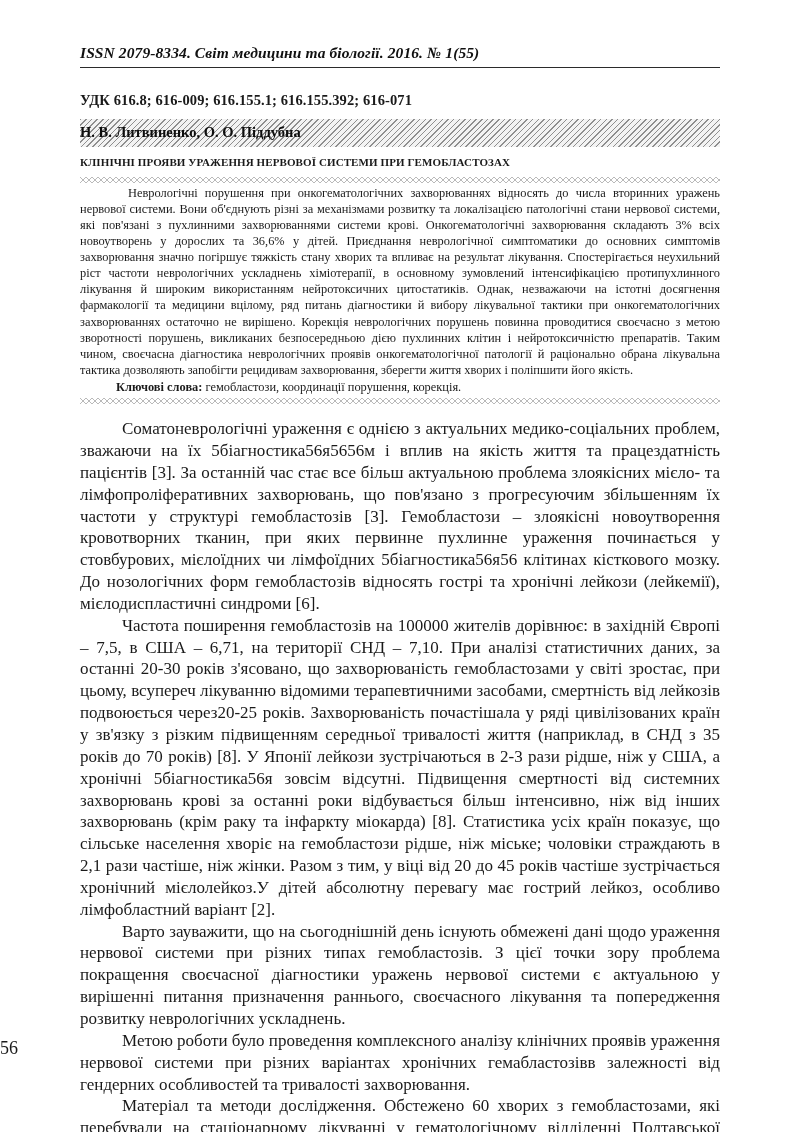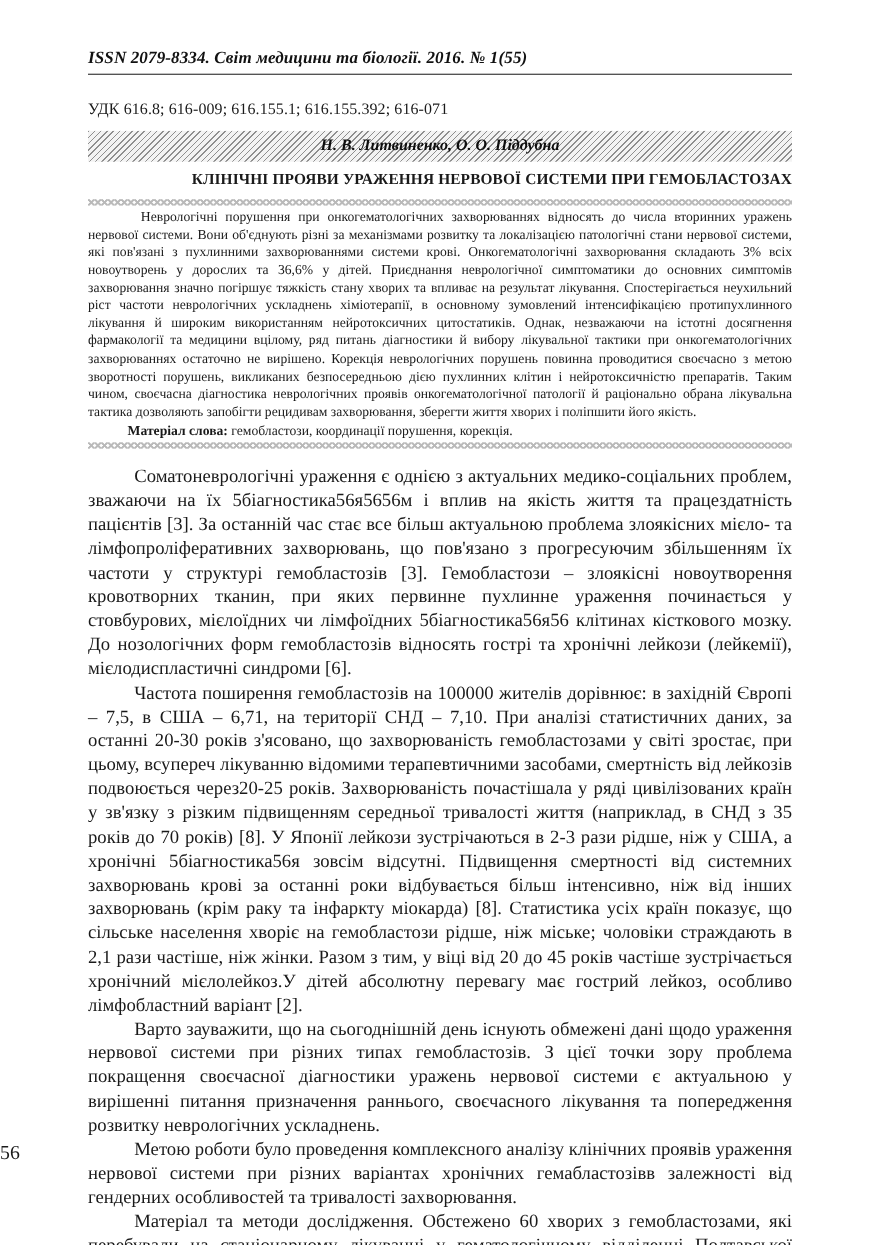--- a/index.html
+++ b/index.html
@@ -40,54 +40,52 @@
   }
   .runhead-rule {
     margin-top: 5px;
     border-bottom: 1.6px solid #2b2b2b;
     width: 100%;
   }
 
   
   .udc {
     margin-top: 24px;
-    font-weight: normal;
+    font-weight: bold;
     font-size: 14.5px;
     letter-spacing: 0.1px;
   }
 
   
   .author-band {
     margin-top: 10px;
     width: 100%;
     padding: 3px 0 4px 0;
-    text-align: center;
     background-color: #f3f3f3;
     background-image: repeating-linear-gradient(
         135deg,
         rgba(60,60,60,0.55) 0px,
         rgba(60,60,60,0.55) 1px,
         rgba(255,255,255,0) 1px,
         rgba(255,255,255,0) 4px);
-    font-style: italic;
   }
   .author-band .line {
     font-weight: bold;
     font-size: 14.5px;
     line-height: 1.42;
     color: #0d0d0d;
     white-space: nowrap;
   }
 
   
   .article-title {
     margin-top: 9px;
-    text-align: right;
+    text-align: left;
     font-weight: bold;
-    font-size: 14px;
+    font-size: 11px;
     letter-spacing: 0.1px;
     white-space: nowrap;
   }
 
   
   .wavy {
     width: 100%;
     height: 6px;
     margin: 9px 0 2px 0;
     background-repeat: repeat-x;
@@ -148,21 +146,21 @@
 
     <div class="author-band">
       <div class="line">Н. В. Литвиненко, О. О. Піддубна</div>
     </div>
 
     <div class="article-title">КЛІНІЧНІ ПРОЯВИ УРАЖЕННЯ НЕРВОВОЇ СИСТЕМИ ПРИ ГЕМОБЛАСТОЗАХ</div>
 
     <div class="wavy"></div>
     <div class="abstract">
       <p>Неврологічні порушення при онкогематологічних захворюваннях відносять до числа вторинних уражень нервової системи. Вони об'єднують різні за механізмами розвитку та локалізацією патологічні стани нервової системи, які пов'язані з пухлинними захворюваннями системи крові. Онкогематологічні захворювання складають 3% всіх новоутворень у дорослих та 36,6% у дітей. Приєднання неврологічної симптоматики до основних симптомів захворювання значно погіршує тяжкість стану хворих та впливає на результат лікування. Спостерігається неухильний ріст частоти неврологічних ускладнень хіміотерапії, в основному зумовлений інтенсифікацією протипухлинного лікування й широким використанням нейротоксичних цитостатиків. Однак, незважаючи на істотні досягнення фармакології та медицини вцілому, ряд питань діагностики й вибору лікувальної тактики при онкогематологічних захворюваннях остаточно не вирішено. Корекція неврологічних порушень повинна проводитися своєчасно з метою зворотності порушень, викликаних безпосередньою дією пухлинних клітин і нейротоксичністю препаратів. Таким чином, своєчасна діагностика неврологічних проявів онкогематологічної патології й раціонально обрана лікувальна тактика дозволяють запобігти рецидивам захворювання, зберегти життя хворих і поліпшити його якість.</p>
-      <p class="keywords"><b>Матеріал слова:</b><span> гемобластози, координації порушення, корекція.</span></p>
+      <p class="keywords"><b>Ключові слова:</b><span> гемобластози, координації порушення, корекція.</span></p>
     </div>
     <div class="wavy bottom"></div>
 
     <div class="body-text">
       <p><b></b><span>Соматоневрологічні ураження є однією з актуальних медико-соціальних проблем, зважаючи на їх 5біагностика56я5656м і вплив на якість життя та працездатність пацієнтів [3]. За останній час стає все більш актуальною проблема злоякісних мієло- та лімфопроліферативних захворювань, що пов'язано з прогресуючим збільшенням їх частоти у структурі гемобластозів [3]. Гемобластози – злоякісні новоутворення кровотворних тканин, при яких первинне пухлинне ураження починається у стовбурових, мієлоїдних чи лімфоїдних 5біагностика56я56 клітинах кісткового мозку. До нозологічних форм гемобластозів відносять гострі та хронічні лейкози (лейкемії), мієлодиспластичні синдроми [6].</span></p>
       <p><b></b><span>Частота поширення гемобластозів на 100000 жителів дорівнює: в західній Європі – 7,5, в США – 6,71, на території СНД – 7,10. При аналізі статистичних даних, за останні 20-30 років з'ясовано, що захворюваність гемобластозами у світі зростає, при цьому, всупереч лікуванню відомими терапевтичними засобами, смертність від лейкозів подвоюється через20-25 років. Захворюваність почастішала у ряді цивілізованих країн у зв'язку з різким підвищенням середньої тривалості життя (наприклад, в СНД з 35 років до 70 років) [8]. У Японії лейкози зустрічаються в 2-3 рази рідше, ніж у США, а хронічні 5біагностика56я зовсім відсутні. Підвищення смертності від системних захворювань крові за останні роки відбувається більш інтенсивно, ніж від інших захворювань (крім раку та інфаркту міокарда) [8]. Статистика усіх країн показує, що сільське населення хворіє на гемобластози рідше, ніж міське; чоловіки страждають в 2,1 рази частіше, ніж жінки. Разом з тим, у віці від 20 до 45 років частіше зустрічається хронічний мієлолейкоз.У дітей абсолютну перевагу має гострий лейкоз, особливо лімфобластний варіант [2].</span></p>
       <p><b></b><span>Варто зауважити, що на сьогоднішній день існують обмежені дані щодо ураження нервової системи при різних типах гемобластозів. З цієї точки зору проблема покращення своєчасної діагностики уражень нервової системи є актуальною у вирішенні питання призначення раннього, своєчасного лікування та попередження розвитку неврологічних ускладнень.</span></p>
       <p><b>Метою</b><span> роботи було проведення комплексного аналізу клінічних проявів ураження нервової системи при різних варіантах хронічних гемабластозівв залежності від гендерних особливостей та тривалості захворювання.</span></p>
       <p><b>Матеріал та методи дослідження.</b><span> Обстежено 60 хворих з гемобластозами, які перебували на стаціонарному лікуванні у гематологічному відділенні Полтавської обласної клінічної лікарні 5біа. М. В. Скліфосовського протягом 2014-2015 рр. Гемобластози діагностували за загальноприйнятими класифікаціями та методичними рекомендаціями [8]. Пацієнти були розподілені на 3 групи: 29 осіб з хронічним 5біагностика56я56 (1 група), 19 пацієнтів з хронічним мієлолейкозом (2 група) та 12 хворих на множинну мієлому (3 група). Віковий розподіл у першій групі сягав 61,0 + 2,7 років, у другій 58,0 + 3,1 років, у третій групі 56,5 + 3,4 років.</span></p>
       <p><b></b><span>У всіх хворих проведено 5біагностика56я5656ми обстеження, детальне вивчення скарг та анамнестичних даних, комплексне клініко-неврологічне обстеження з дослідженням когнітивних функцій. Серед скарг особливу увагу приділяли наявності слабкості, фізичного виснаження, зниження уваги і пам'яті, з'ясовували наявність головокружіння, порушення статики, координації,</span></p>

